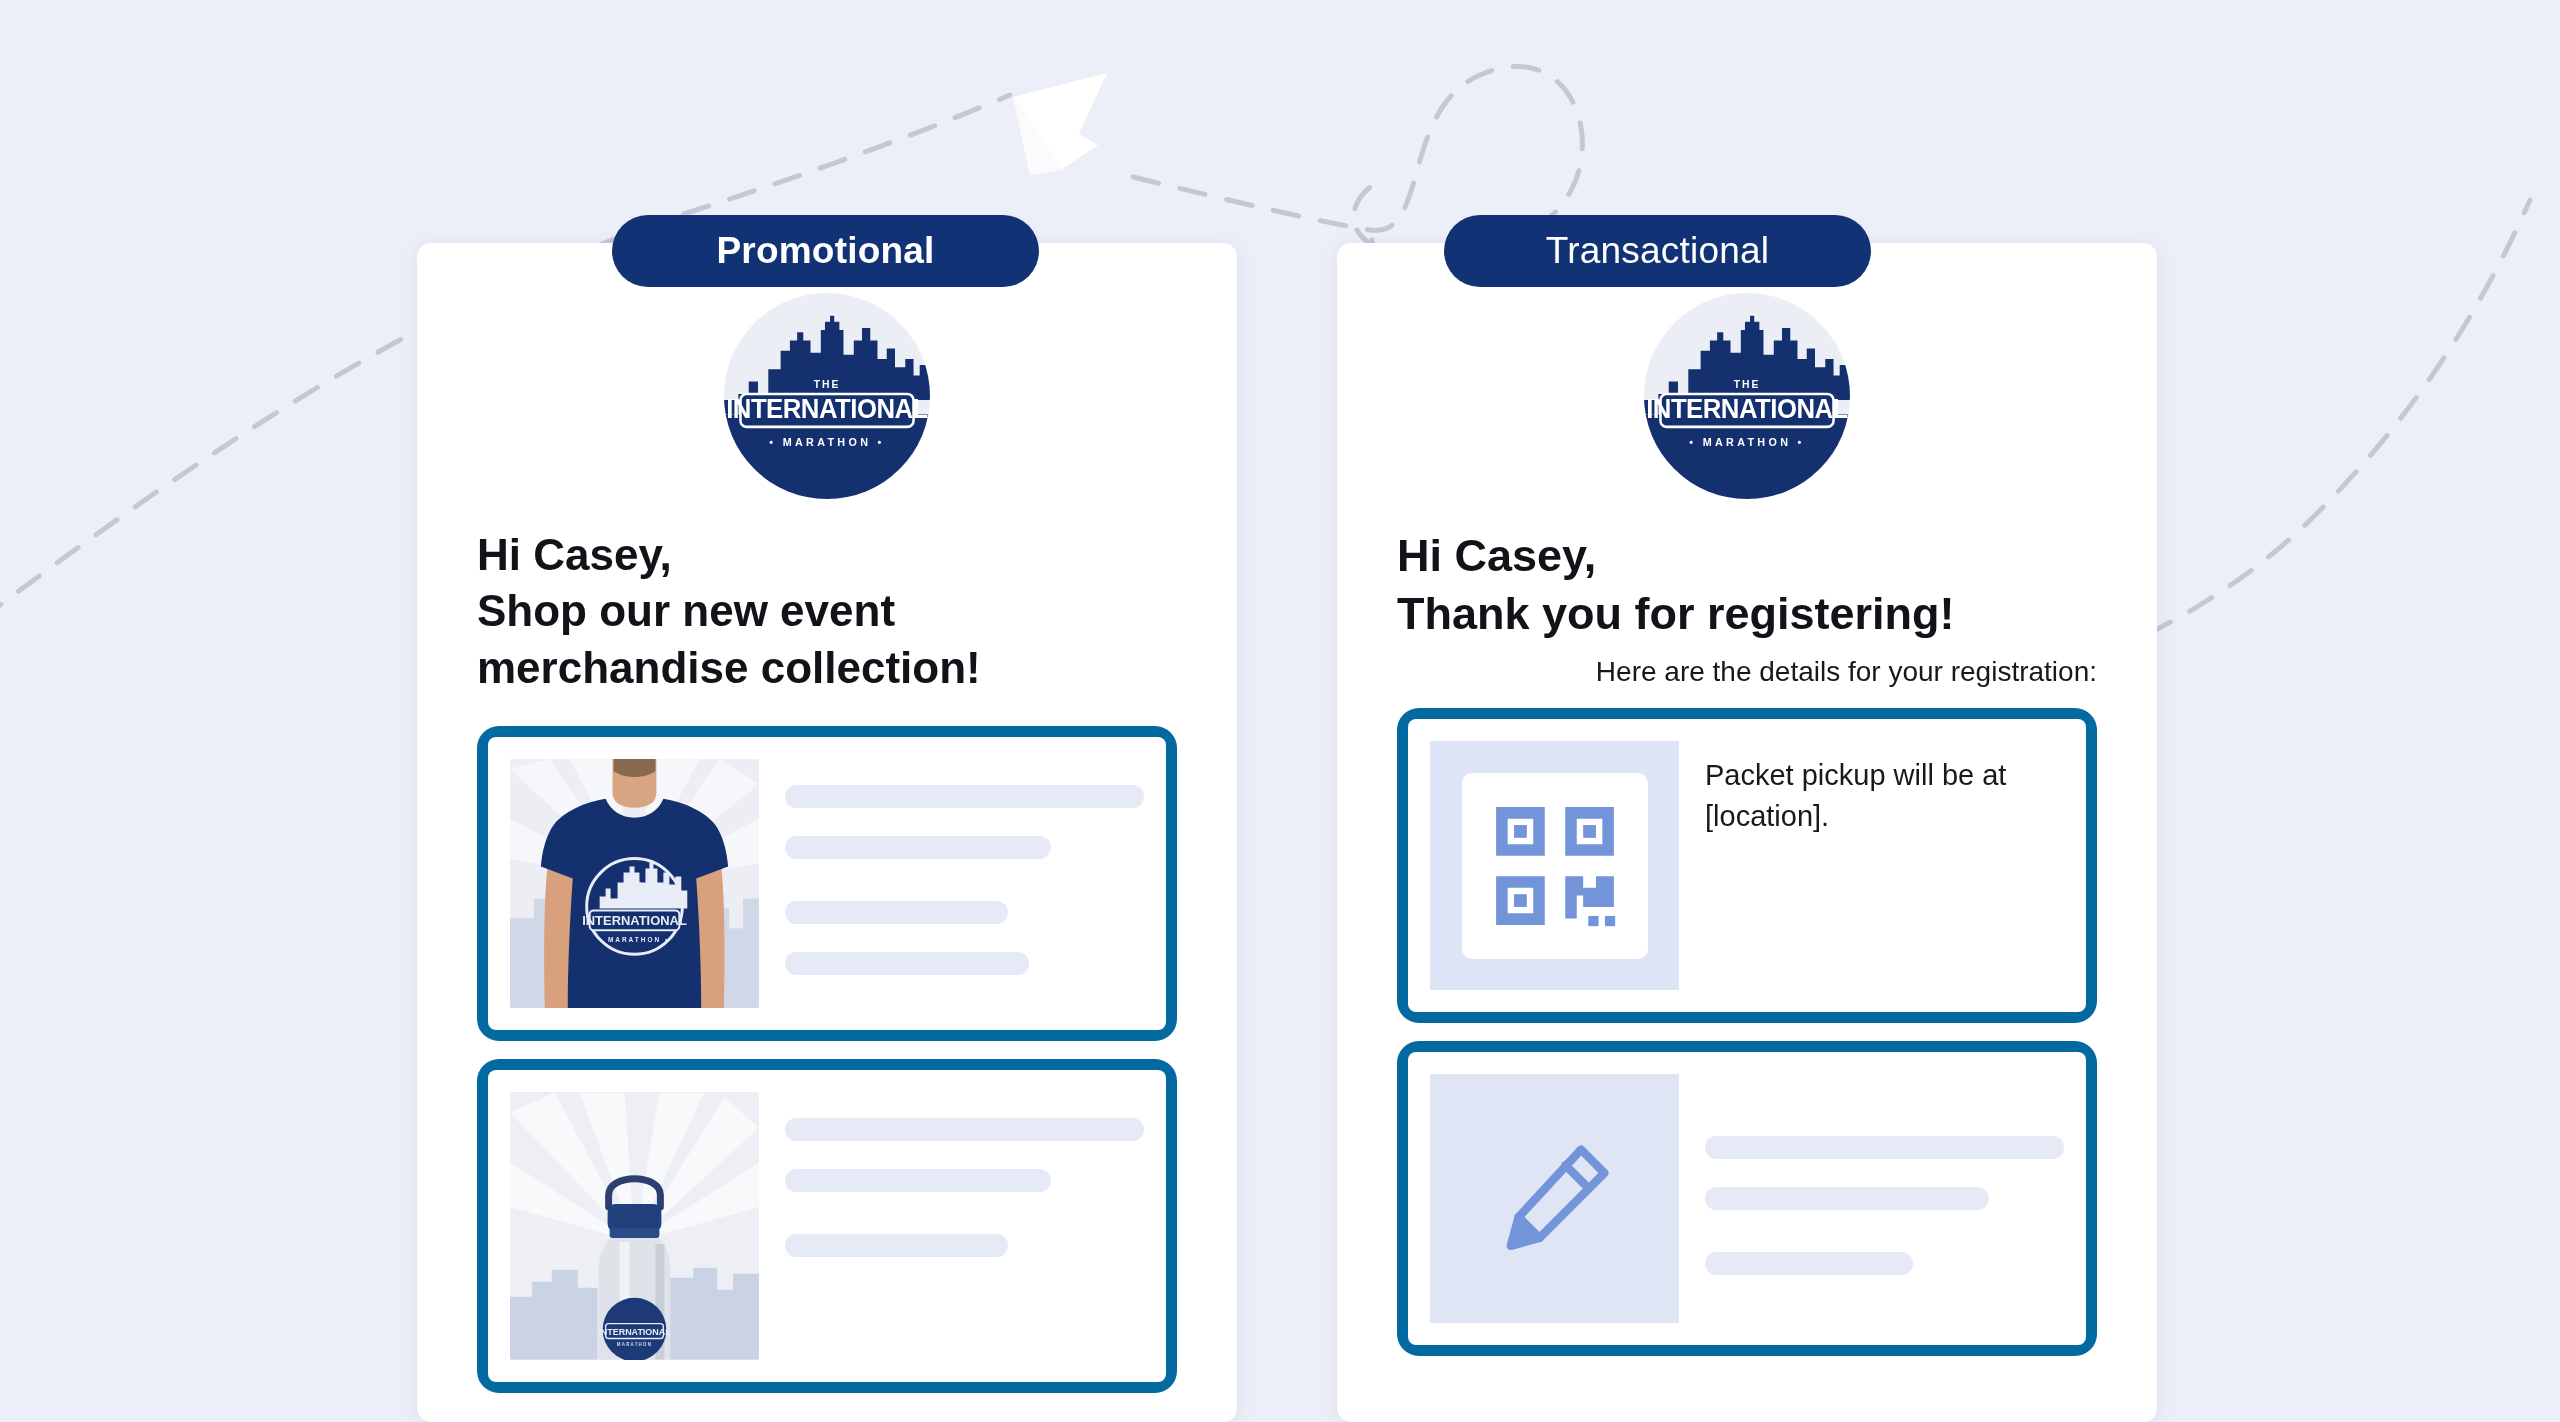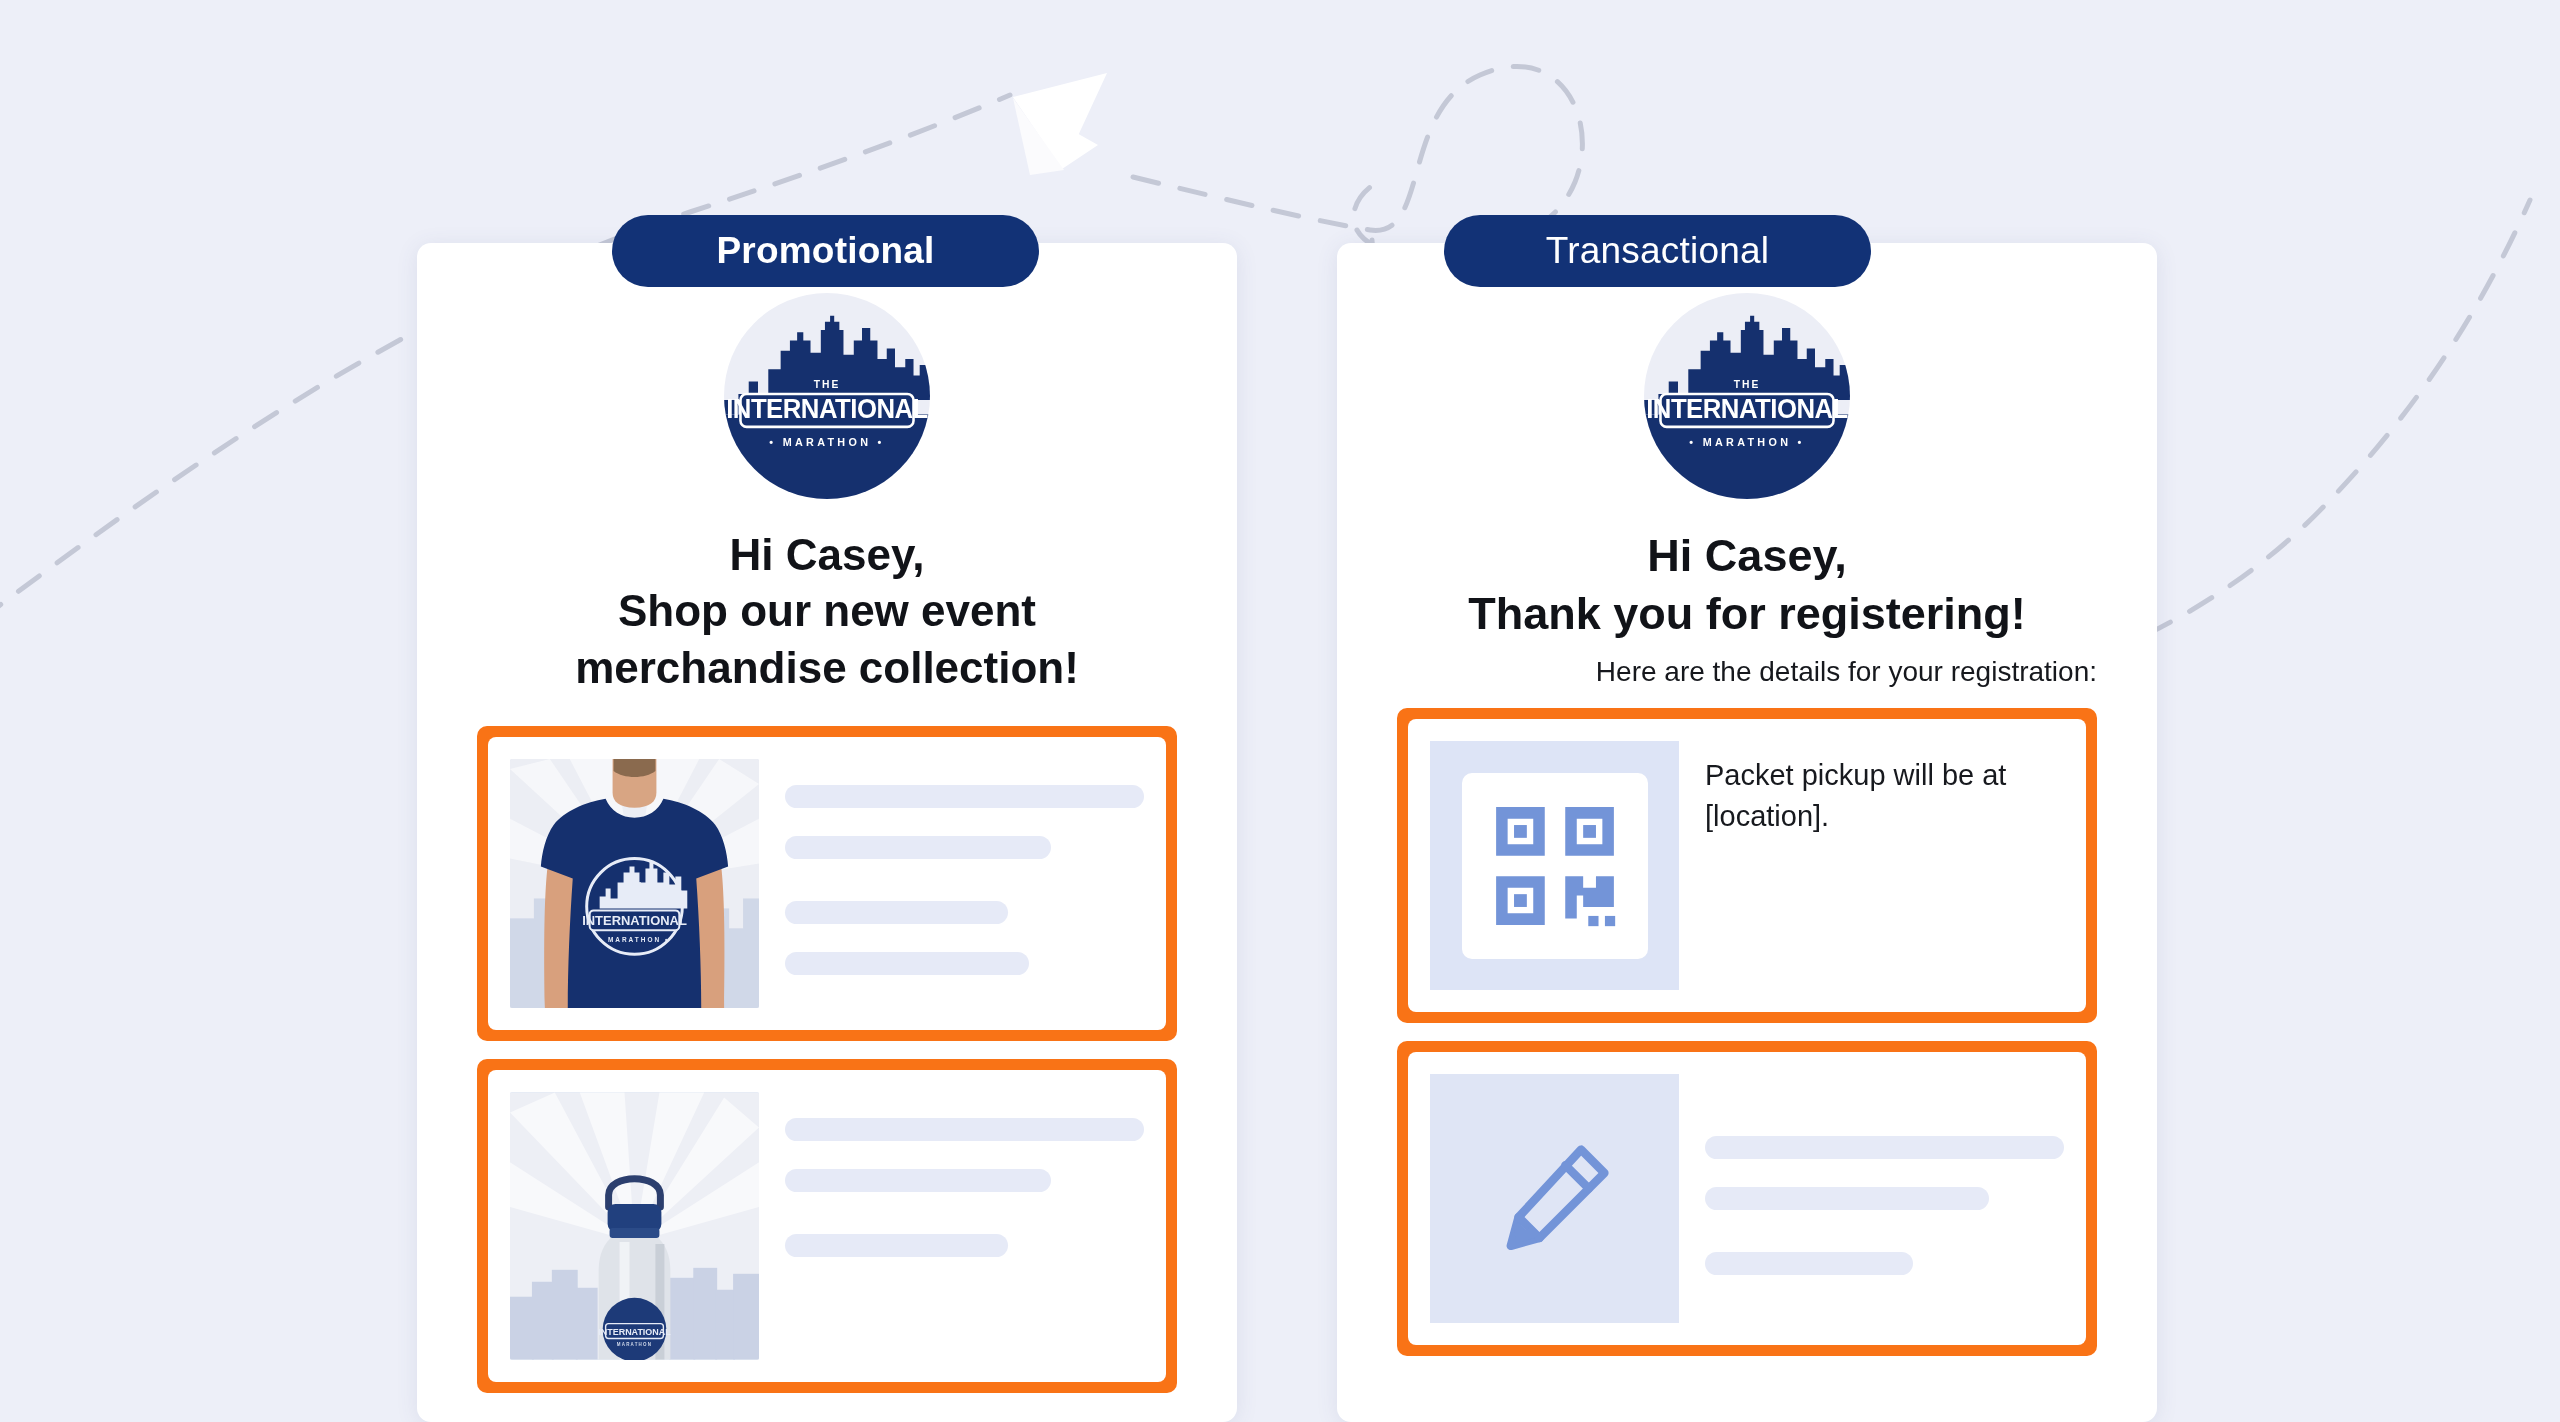--- a/index.html
+++ b/index.html
@@ -69,42 +69,41 @@
     justify-content: center;
     margin-top: 4px;
   }
   .logo-circle {
     width: 206px;
     height: 206px;
   }
 
   .greeting {
     margin-top: 28px;
-    text-align: center;
     font-size: 45px;
     font-weight: bold;
     color: #111318;
     line-height: 1.28;
   }
   .greeting .line { display: block; white-space: nowrap; }
   #heading-promotional { font-size: 44px; }
   #heading-transactional { font-size: 45px; }
 
   .subtext {
     margin-top: 14px;
     text-align: right;
     font-size: 28px;
     color: #16181d;
   }
 
   
   .panel {
     margin-top: 26px;
-    background: #f97316;
-    border-radius: 10px;
+    background: #0369a1;
+    border-radius: 22px;
     padding: 11px;
   }
   #panel-promo-1 { margin-top: 30px; }
   #panel-trans-1 { margin-top: 20px; }
   .panel.stacked { margin-top: 18px; }
 
   .panel-card {
     background: #ffffff;
     border-radius: 8px;
     display: flex;

